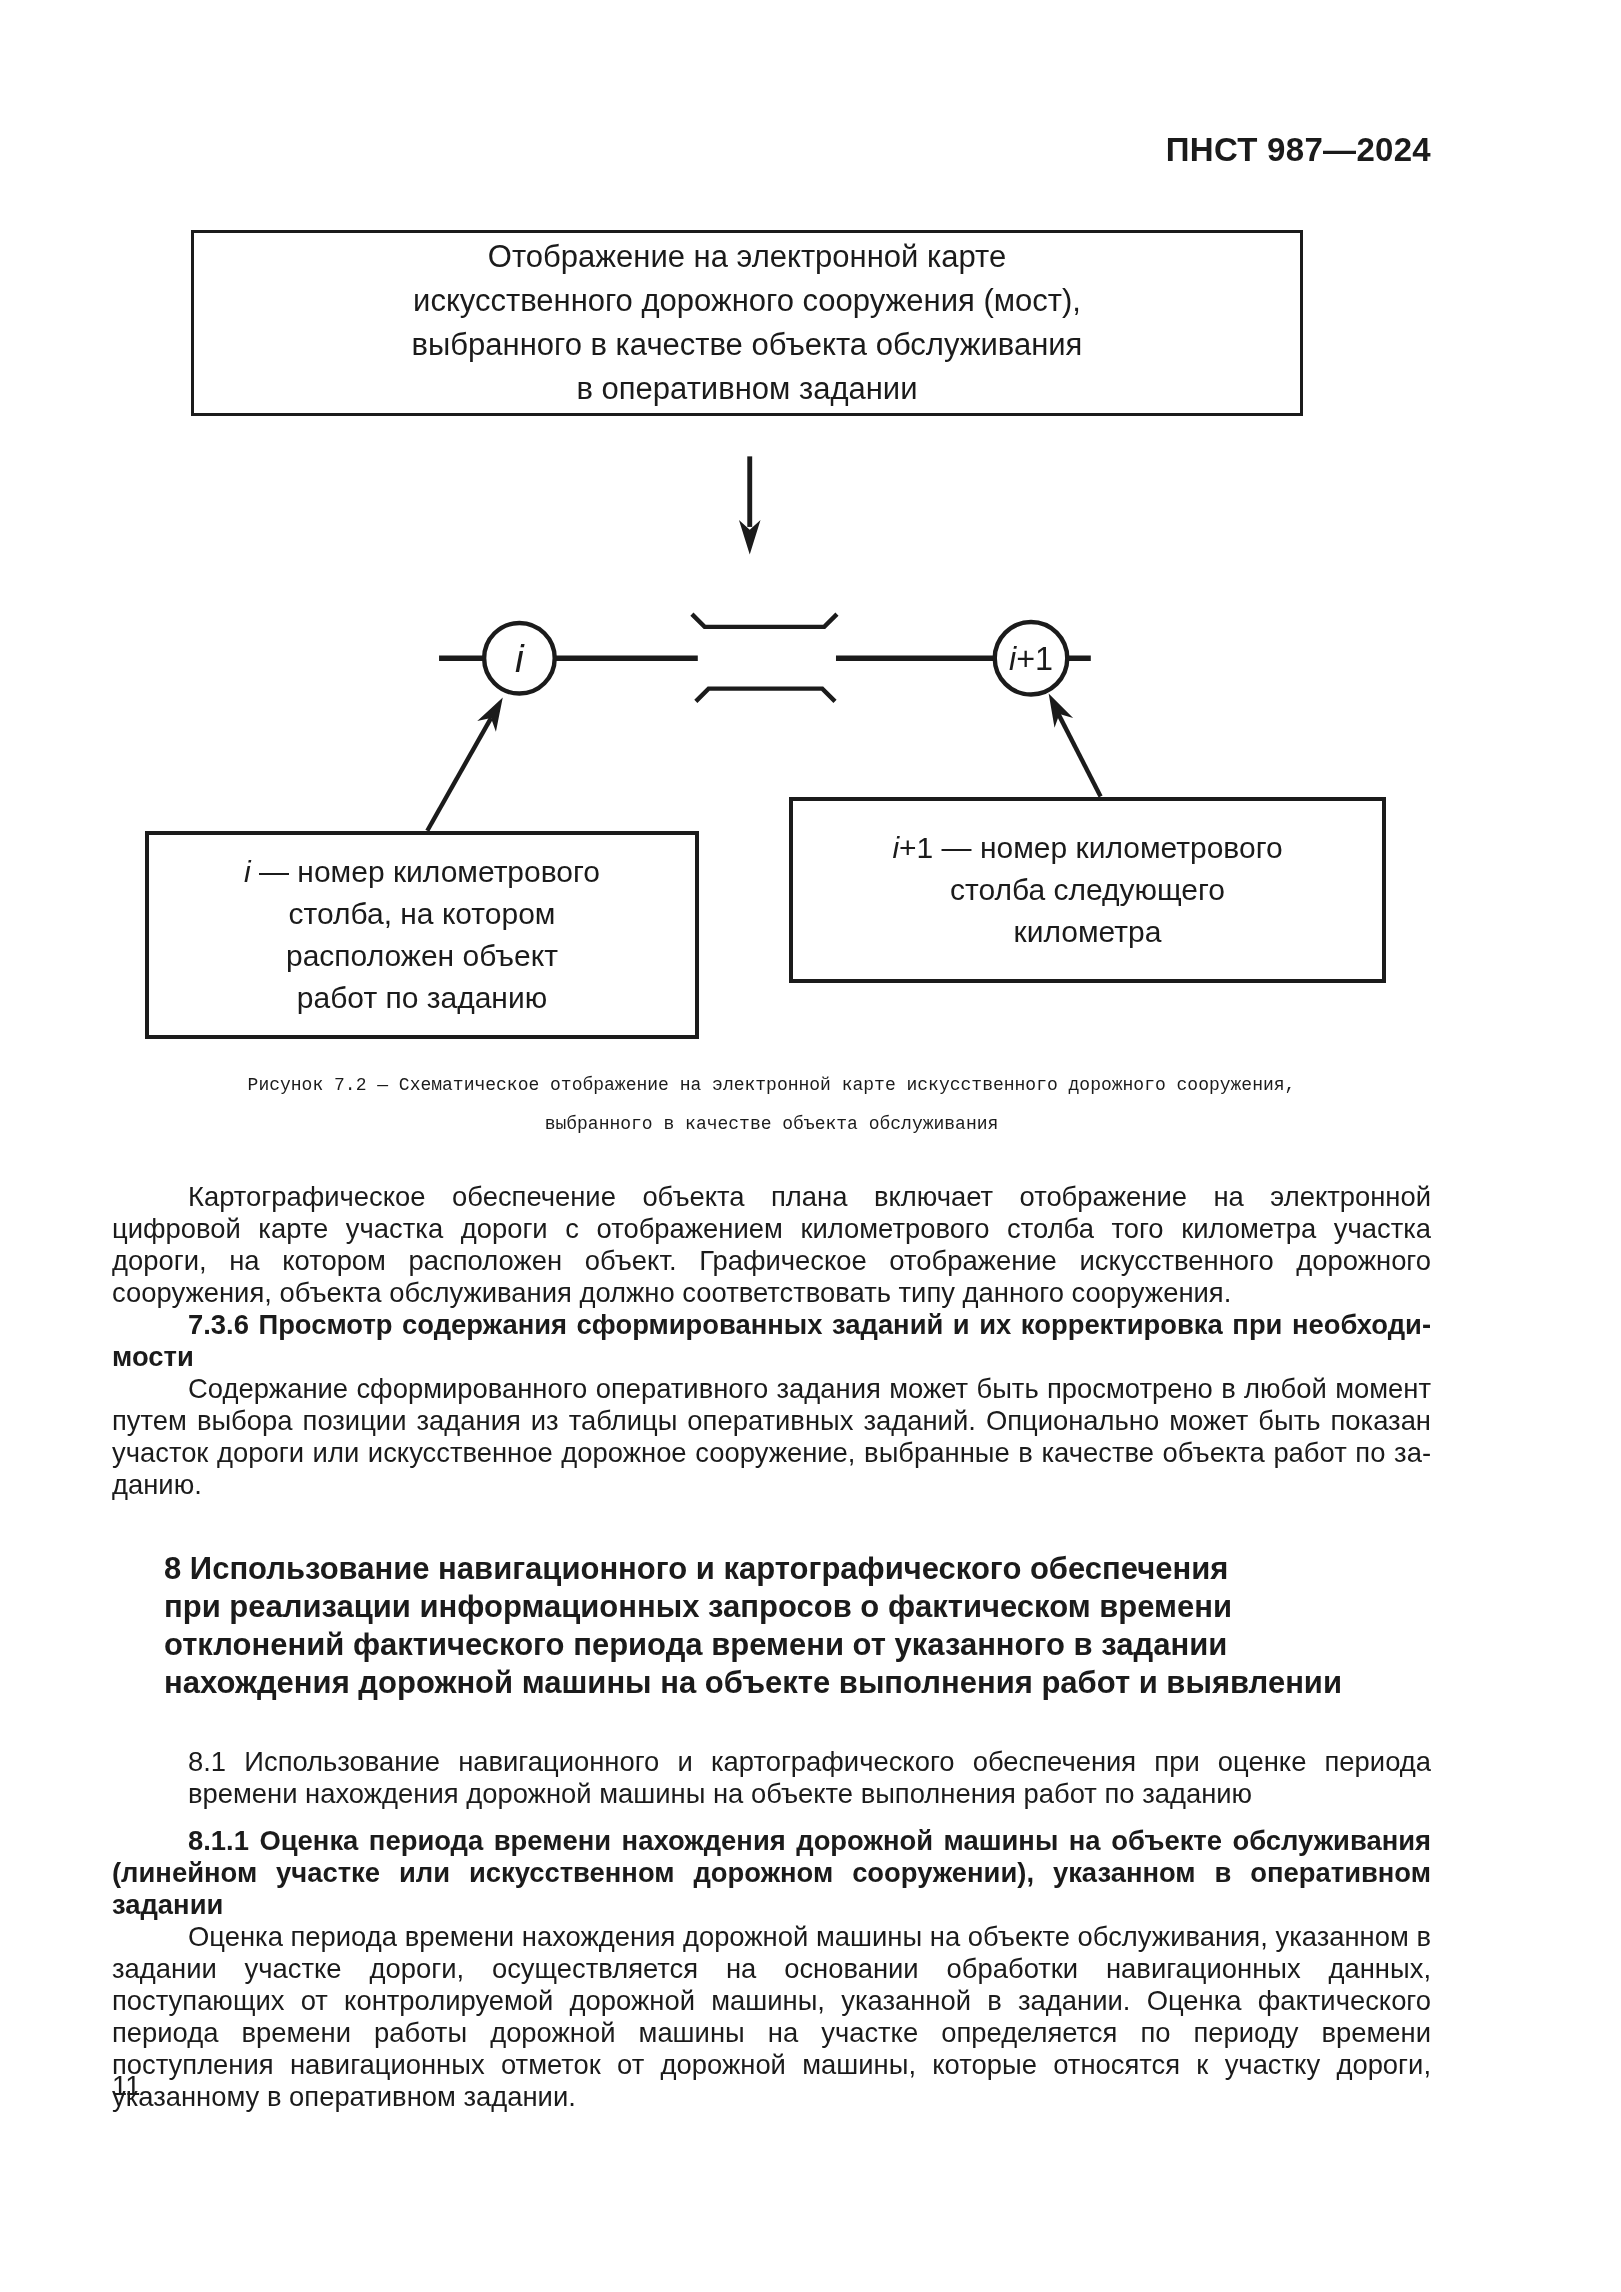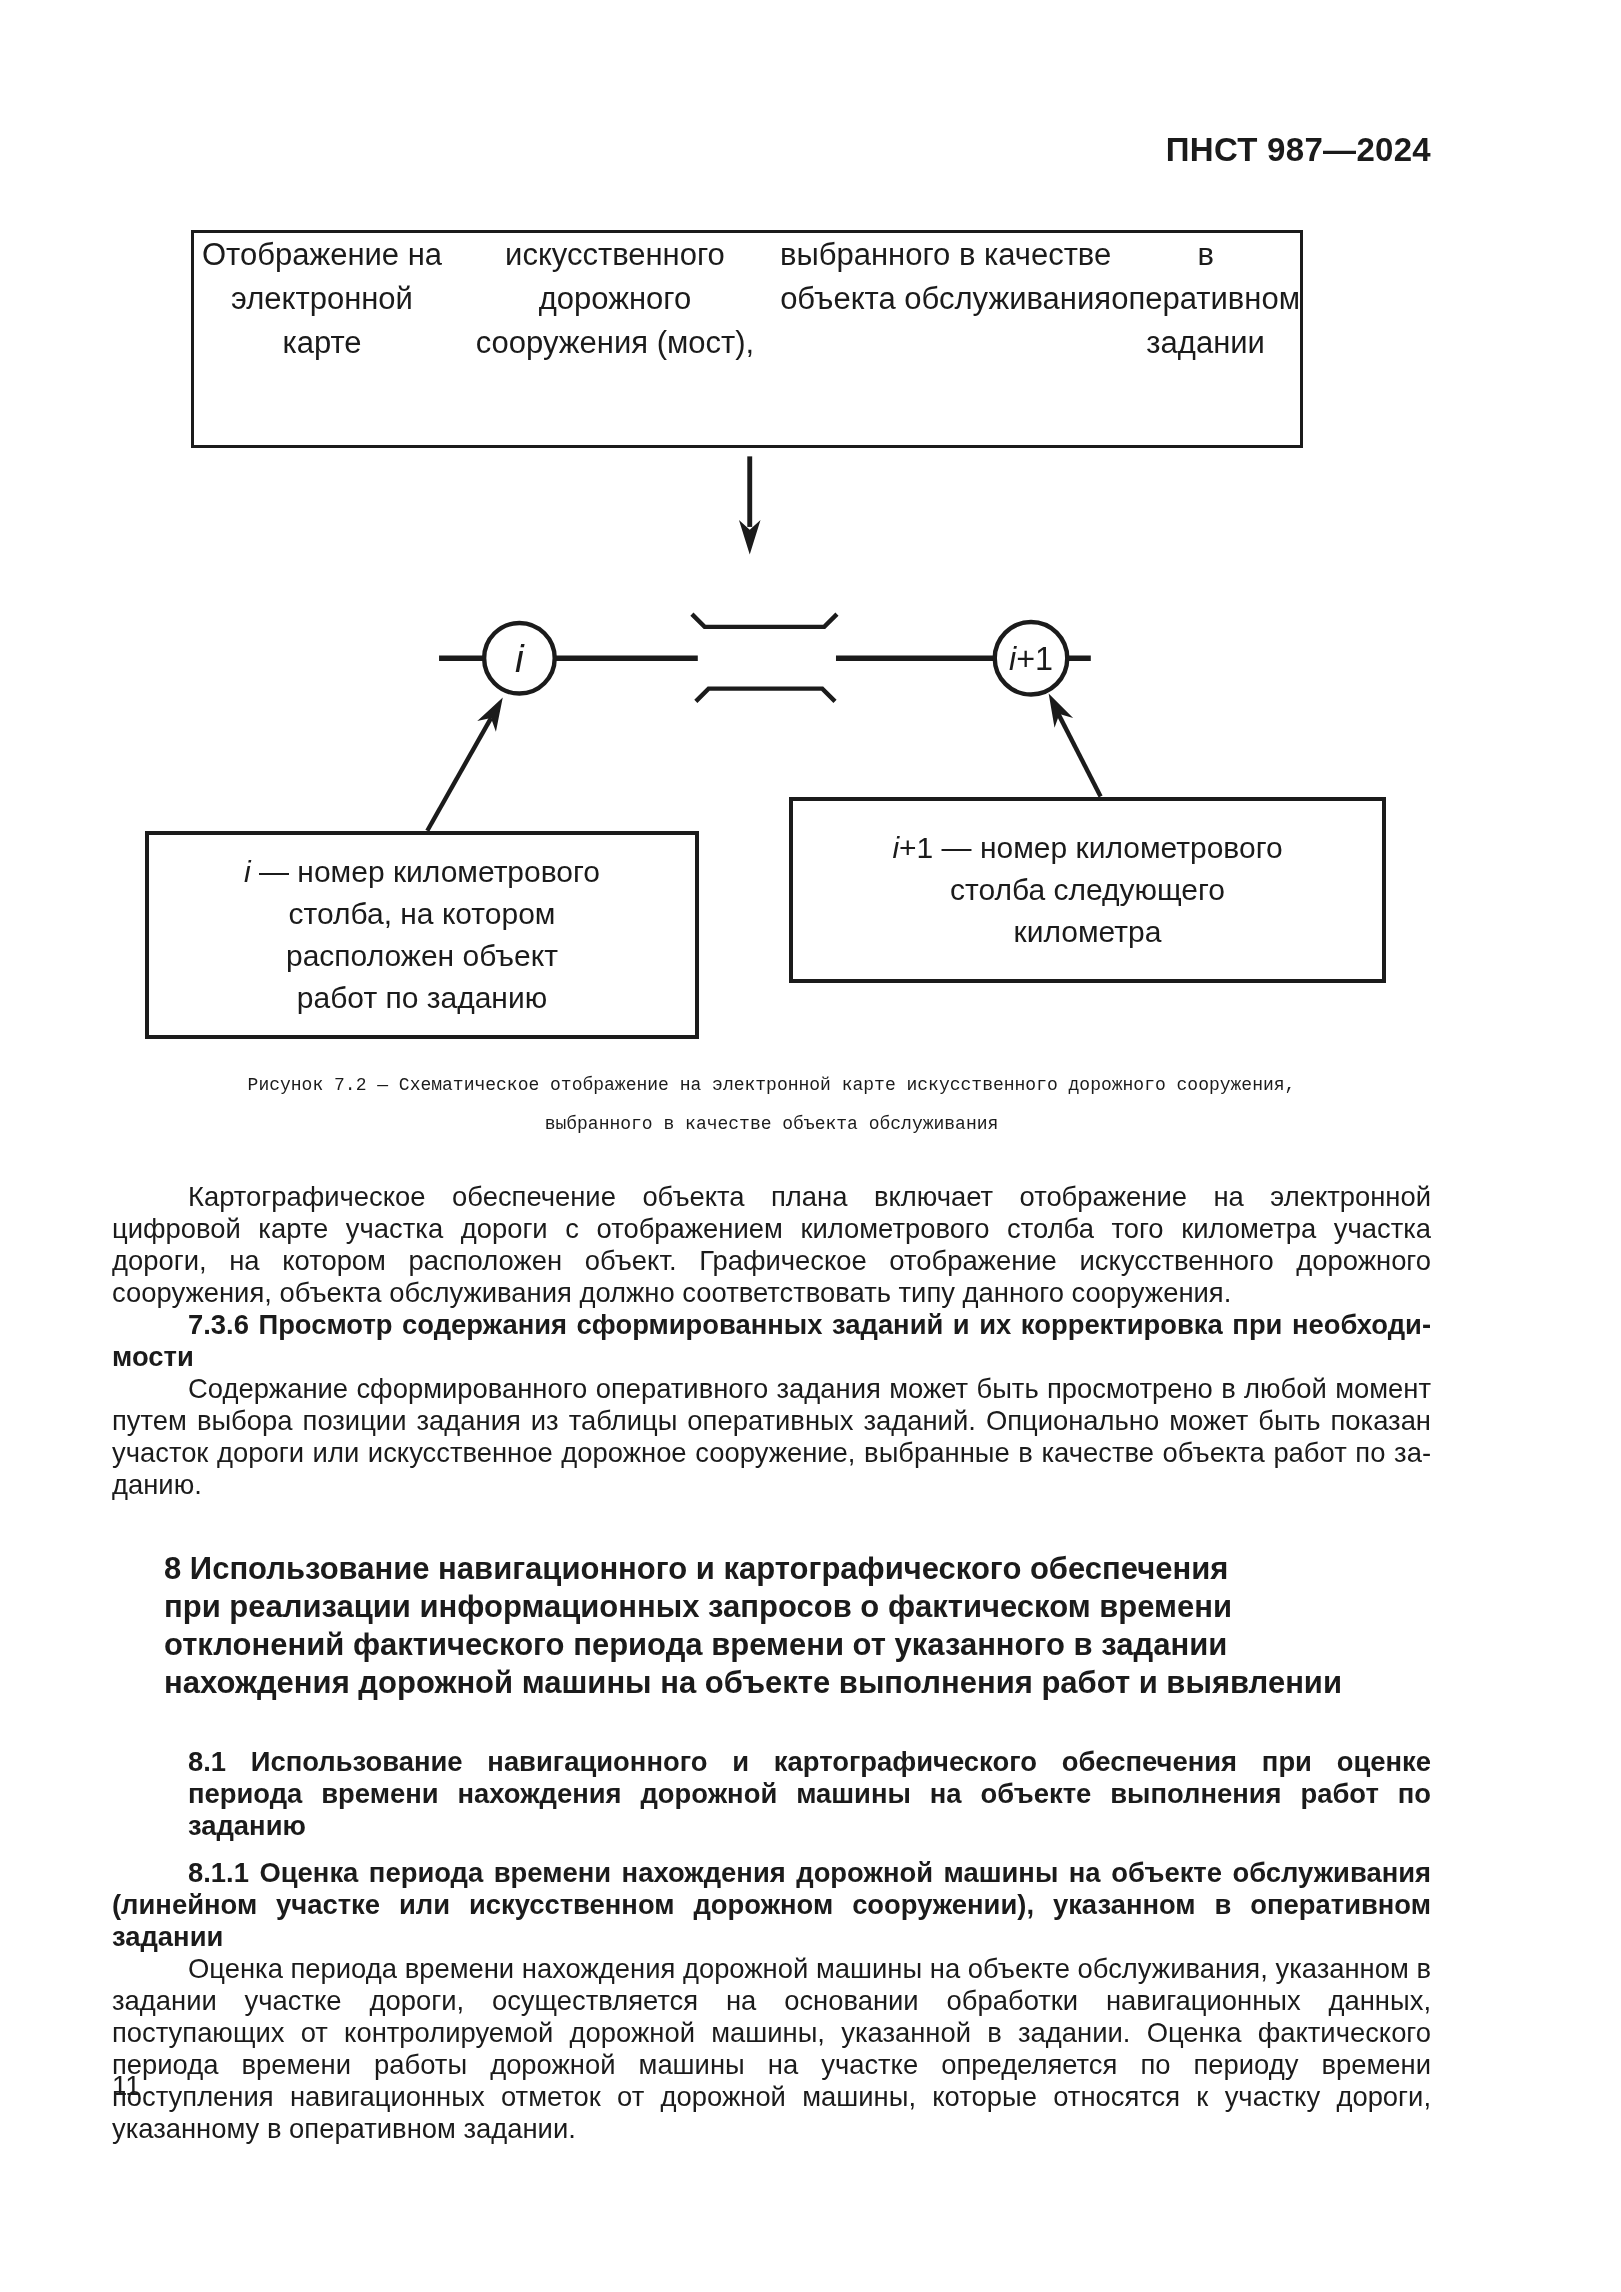--- a/index.html
+++ b/index.html
@@ -11,23 +11,23 @@
     color:#1b1b1b;
     margin:0 auto;
     overflow:hidden;
   }
   .hdr{
     position:absolute;top:131px;left:112px;width:1319px;
     text-align:right;font-weight:bold;font-size:33px;letter-spacing:0.3px;
   }
   
   .top-box{
-    position:absolute;left:191px;top:230px;width:1112px;height:218px;
+    position:absolute;left:191px;top:230px;width:1112px;height:186px;
     border:3.9px solid #1b1b1b;box-sizing:border-box;
-    display:flex;flex-direction:row;justify-content:center;
+    display:flex;flex-direction:column;justify-content:center;
     text-align:center;font-size:31px;line-height:44px;
   }
   .diagram{position:absolute;left:0;top:421px;}
   .diagram path,.diagram line,.diagram circle{stroke:#1b1b1b;fill:none;}
   .diagram .head{fill:#1b1b1b;stroke:none;}
   .diagram circle{fill:#ffffff;}
   .diagram text{fill:#1b1b1b;stroke:none;font-family:"Liberation Sans",sans-serif;}
   .label-box{
     position:absolute;border:4.9px solid #1b1b1b;box-sizing:border-box;
     display:flex;flex-direction:column;justify-content:center;
@@ -47,21 +47,21 @@
   }
   .content p{margin:0;}
   .indent{text-indent:76px;}
   .just{text-align:justify;}
   .bold{font-weight:bold;}
   .h8{
     font-weight:bold;font-size:31px;line-height:38px;
     margin:49px 0 44px 52px;
   }
   .h81{
-    font-weight:bold;text-align:justify;
+    font-weight:normal;text-align:justify;
     margin:0 0 14.7px 76px;
   }
   .pagenum{
     position:absolute;top:2070px;left:112px;width:1319px;
     font-size:27.4px;
   }
 </style>
 </head>
 <body>
 

